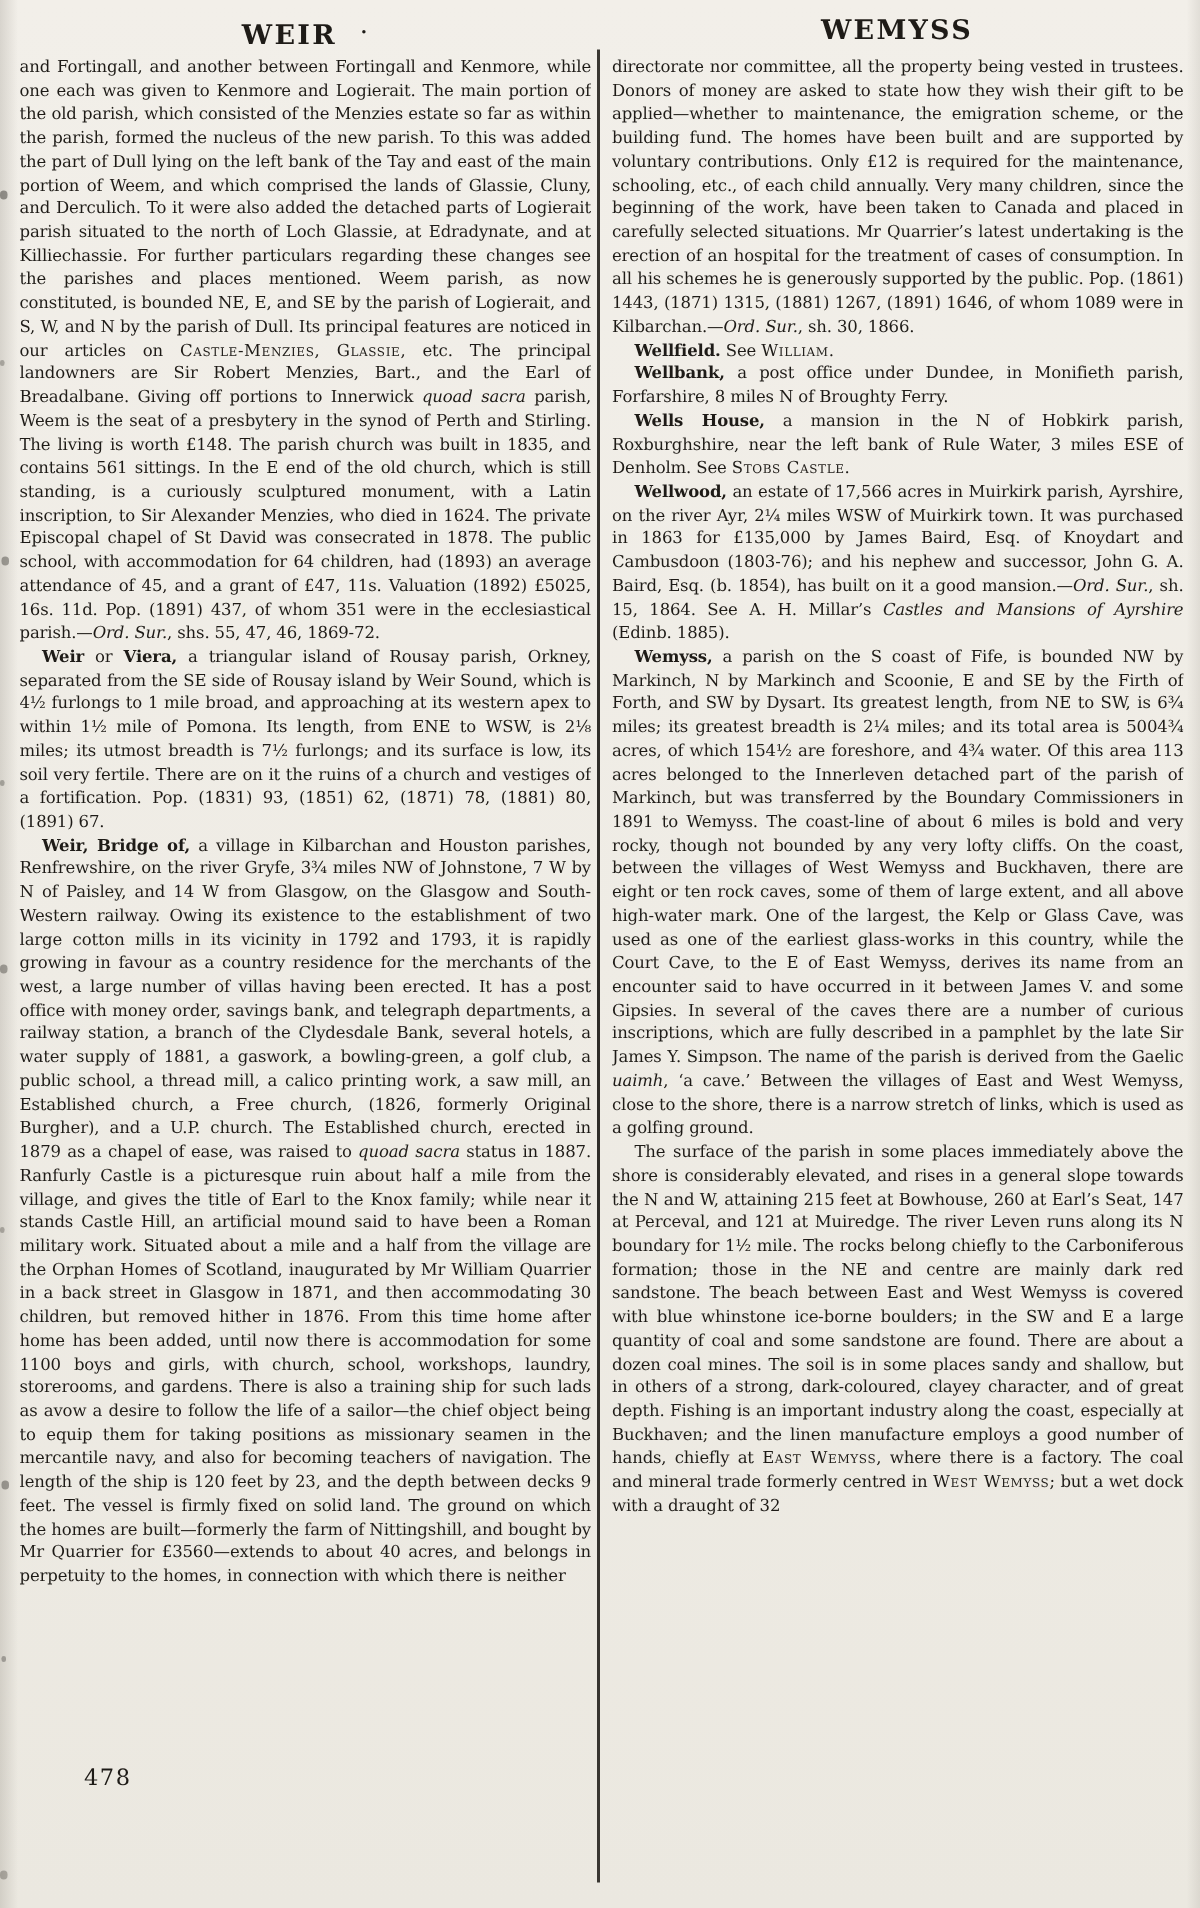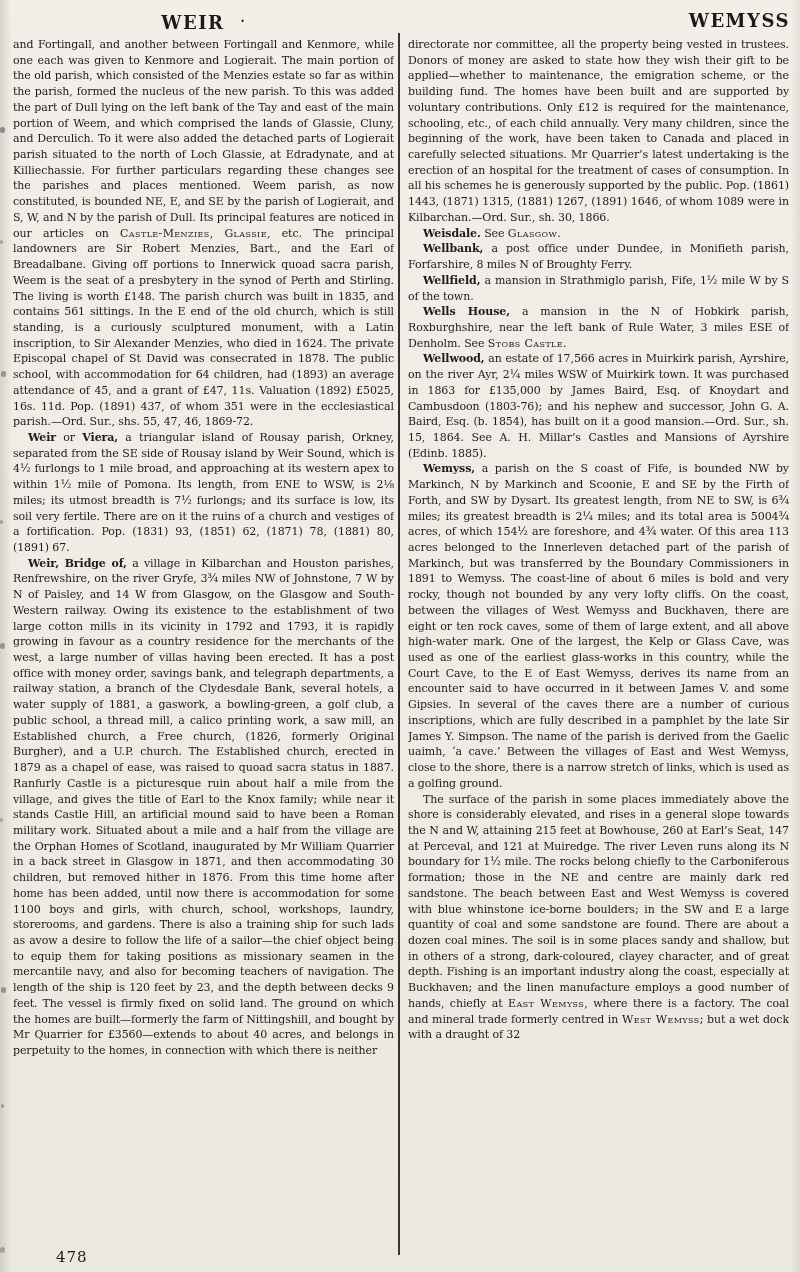--- a/index.html
+++ b/index.html
@@ -12,40 +12,40 @@
     background-color:#efece6;
     font-family:"DejaVu Serif","Liberation Serif",serif;
     color:#1e1b17;
   }
   .running-head{
     position:absolute;top:9px;height:24px;
     font-size:18px;font-weight:bold;letter-spacing:1.5px;
     text-align:center;line-height:24px;
   }
   .head-left{left:12px;width:382px;}
-  .head-right{left:406px;width:384px;text-align:right;}
+  .head-right{left:406px;width:384px;}
   .head-mark{font-weight:bold;font-size:12px;vertical-align:4px;margin-left:16px;letter-spacing:0;}
   .col-divider{
     position:absolute;left:398px;top:33px;width:2px;height:1222px;
     background:linear-gradient(180deg,#3a3732 0%, #2c2a26 50%, #3a3732 100%);
   }
   .column{
     position:absolute;top:37px;max-height:1233px;overflow:hidden;
     font-size:11px;line-height:15.72px;letter-spacing:-0.1px;
     text-align:justify;
   }
   .col-left{left:13px;width:381px;}
   .col-right{left:408px;width:381px;}
   .column p{margin:0;padding:0;}
   .column p.indent{text-indent:15px;}
   .b{font-weight:bold;}
-  .i{margin-top:43px;}
+  .i{font-style:italic;margin-top:43px;}
   .sc{font-variant:small-caps;letter-spacing:0.4px;}
   .page-number{
-    position:absolute;left:56px;top:1248px;
+    position:absolute;left:56px;top:1176px;
     font-size:15px;letter-spacing:1px;
   }
   .scan-marks{
     position:absolute;left:0;top:0;width:3px;height:4px;background:transparent;border-radius:2px;
     box-shadow:
       1px 128px 0 1px rgba(45,42,37,.45),
       0 240px 0 0 rgba(45,42,37,.30),
       2px 372px 0 1px rgba(45,42,37,.40),
       0 520px 0 0 rgba(45,42,37,.32),
       1px 644px 0 1px rgba(45,42,37,.38),
@@ -70,23 +70,22 @@
 
   <div class="col-divider"></div>
 
   <div class="column col-left">
       <p><span>and Fortingall, and another between Fortingall and Kenmore, while one each was given to Kenmore and Logierait. The main portion of the old parish, which consisted of the Menzies estate so far as within the parish, formed the nucleus of the new parish. To this was added the part of Dull lying on the left bank of the Tay and east of the main portion of Weem, and which comprised the lands of Glassie, Cluny, and Derculich. To it were also added the detached parts of Logierait parish situated to the north of Loch Glassie, at Edradynate, and at Killiechassie. For further particulars regarding these changes see the parishes and places mentioned. Weem parish, as now constituted, is bounded NE, E, and SE by the parish of Logierait, and S, W, and N by the parish of Dull. Its principal features are noticed in our articles on </span><span class="sc">Castle-Menzies</span><span>, </span><span class="sc">Glassie</span><span>, etc. The principal landowners are Sir Robert Menzies, Bart., and the Earl of Breadalbane. Giving off portions to Innerwick </span><span class="i">quoad sacra</span><span> parish, Weem is the seat of a presbytery in the synod of Perth and Stirling. The living is worth £148. The parish church was built in 1835, and contains 561 sittings. In the E end of the old church, which is still standing, is a curiously sculptured monument, with a Latin inscription, to Sir Alexander Menzies, who died in 1624. The private Episcopal chapel of St David was consecrated in 1878. The public school, with accommodation for 64 children, had (1893) an average attendance of 45, and a grant of £47, 11s. Valuation (1892) £5025, 16s. 11d. Pop. (1891) 437, of whom 351 were in the ecclesiastical parish.—</span><span class="i">Ord. Sur.</span><span>, shs. 55, 47, 46, 1869-72.</span></p>
       <p class="indent"><span class="b">Weir</span><span> or </span><span class="b">Viera,</span><span> a triangular island of Rousay parish, Orkney, separated from the SE side of Rousay island by Weir Sound, which is 4½ furlongs to 1 mile broad, and approaching at its western apex to within 1½ mile of Pomona. Its length, from ENE to WSW, is 2⅛ miles; its utmost breadth is 7½ furlongs; and its surface is low, its soil very fertile. There are on it the ruins of a church and vestiges of a fortification. Pop. (1831) 93, (1851) 62, (1871) 78, (1881) 80, (1891) 67.</span></p>
       <p class="indent"><span class="b">Weir, Bridge of,</span><span> a village in Kilbarchan and Houston parishes, Renfrewshire, on the river Gryfe, 3¾ miles NW of Johnstone, 7 W by N of Paisley, and 14 W from Glasgow, on the Glasgow and South-Western railway. Owing its existence to the establishment of two large cotton mills in its vicinity in 1792 and 1793, it is rapidly growing in favour as a country residence for the merchants of the west, a large number of villas having been erected. It has a post office with money order, savings bank, and telegraph departments, a railway station, a branch of the Clydesdale Bank, several hotels, a water supply of 1881, a gaswork, a bowling-green, a golf club, a public school, a thread mill, a calico printing work, a saw mill, an Established church, a Free church, (1826, formerly Original Burgher), and a U.P. church. The Established church, erected in 1879 as a chapel of ease, was raised to </span><span class="i">quoad sacra</span><span> status in 1887. Ranfurly Castle is a picturesque ruin about half a mile from the village, and gives the title of Earl to the Knox family; while near it stands Castle Hill, an artificial mound said to have been a Roman military work. Situated about a mile and a half from the village are the Orphan Homes of Scotland, inaugurated by Mr William Quarrier in a back street in Glasgow in 1871, and then accommodating 30 children, but removed hither in 1876. From this time home after home has been added, until now there is accommodation for some 1100 boys and girls, with church, school, workshops, laundry, storerooms, and gardens. There is also a training ship for such lads as avow a desire to follow the life of a sailor—the chief object being to equip them for taking positions as missionary seamen in the mercantile navy, and also for becoming teachers of navigation. The length of the ship is 120 feet by 23, and the depth between decks 9 feet. The vessel is firmly fixed on solid land. The ground on which the homes are built—formerly the farm of Nittingshill, and bought by Mr Quarrier for £3560—extends to about 40 acres, and belongs in perpetuity to the homes, in connection with which there is neither</span></p>
     </div>
   <div class="column col-right">
       <p><span>directorate nor committee, all the property being vested in trustees. Donors of money are asked to state how they wish their gift to be applied—whether to maintenance, the emigration scheme, or the building fund. The homes have been built and are supported by voluntary contributions. Only £12 is required for the maintenance, schooling, etc., of each child annually. Very many children, since the beginning of the work, have been taken to Canada and placed in carefully selected situations. Mr Quarrier’s latest undertaking is the erection of an hospital for the treatment of cases of consumption. In all his schemes he is generously supported by the public. Pop. (1861) 1443, (1871) 1315, (1881) 1267, (1891) 1646, of whom 1089 were in Kilbarchan.—</span><span class="i">Ord. Sur.</span><span>, sh. 30, 1866.</span></p>
-      <p class="indent"><span class="b">Weisdale.</span><span> See </span><span class="sc">Glasgow</span><span>.</span></p>
+      <p class="indent"><span class="b">Wellfield.</span><span> See </span><span class="sc">William</span><span>.</span></p>
       <p class="indent"><span class="b">Wellbank,</span><span> a post office under Dundee, in Monifieth parish, Forfarshire, 8 miles N of Broughty Ferry.</span></p>
-      <p class="indent"><span class="b">Wellfield,</span><span> a mansion in Strathmiglo parish, Fife, 1½ mile W by S of the town.</span></p>
       <p class="indent"><span class="b">Wells House,</span><span> a mansion in the N of Hobkirk parish, Roxburghshire, near the left bank of Rule Water, 3 miles ESE of Denholm. See </span><span class="sc">Stobs Castle</span><span>.</span></p>
       <p class="indent"><span class="b">Wellwood,</span><span> an estate of 17,566 acres in Muirkirk parish, Ayrshire, on the river Ayr, 2¼ miles WSW of Muirkirk town. It was purchased in 1863 for £135,000 by James Baird, Esq. of Knoydart and Cambusdoon (1803-76); and his nephew and successor, John G. A. Baird, Esq. (b. 1854), has built on it a good mansion.—</span><span class="i">Ord. Sur.</span><span>, sh. 15, 1864. See A. H. Millar’s </span><span class="i">Castles and Mansions of Ayrshire</span><span> (Edinb. 1885).</span></p>
       <p class="indent"><span class="b">Wemyss,</span><span> a parish on the S coast of Fife, is bounded NW by Markinch, N by Markinch and Scoonie, E and SE by the Firth of Forth, and SW by Dysart. Its greatest length, from NE to SW, is 6¾ miles; its greatest breadth is 2¼ miles; and its total area is 5004¾ acres, of which 154½ are foreshore, and 4¾ water. Of this area 113 acres belonged to the Innerleven detached part of the parish of Markinch, but was transferred by the Boundary Commissioners in 1891 to Wemyss. The coast-line of about 6 miles is bold and very rocky, though not bounded by any very lofty cliffs. On the coast, between the villages of West Wemyss and Buckhaven, there are eight or ten rock caves, some of them of large extent, and all above high-water mark. One of the largest, the Kelp or Glass Cave, was used as one of the earliest glass-works in this country, while the Court Cave, to the E of East Wemyss, derives its name from an encounter said to have occurred in it between James V. and some Gipsies. In several of the caves there are a number of curious inscriptions, which are fully described in a pamphlet by the late Sir James Y. Simpson. The name of the parish is derived from the Gaelic </span><span class="i">uaimh</span><span>, ‘a cave.’ Between the villages of East and West Wemyss, close to the shore, there is a narrow stretch of links, which is used as a golfing ground.</span></p>
       <p class="indent"><span>The surface of the parish in some places immediately above the shore is considerably elevated, and rises in a general slope towards the N and W, attaining 215 feet at Bowhouse, 260 at Earl’s Seat, 147 at Perceval, and 121 at Muiredge. The river Leven runs along its N boundary for 1½ mile. The rocks belong chiefly to the Carboniferous formation; those in the NE and centre are mainly dark red sandstone. The beach between East and West Wemyss is covered with blue whinstone ice-borne boulders; in the SW and E a large quantity of coal and some sandstone are found. There are about a dozen coal mines. The soil is in some places sandy and shallow, but in others of a strong, dark-coloured, clayey character, and of great depth. Fishing is an important industry along the coast, especially at Buckhaven; and the linen manufacture employs a good number of hands, chiefly at </span><span class="sc">East Wemyss</span><span>, where there is a factory. The coal and mineral trade formerly centred in </span><span class="sc">West Wemyss</span><span>; but a wet dock with a draught of 32</span></p>
     </div>
 
   <div class="page-number">478</div>
 </div>
 
 </body></html>

